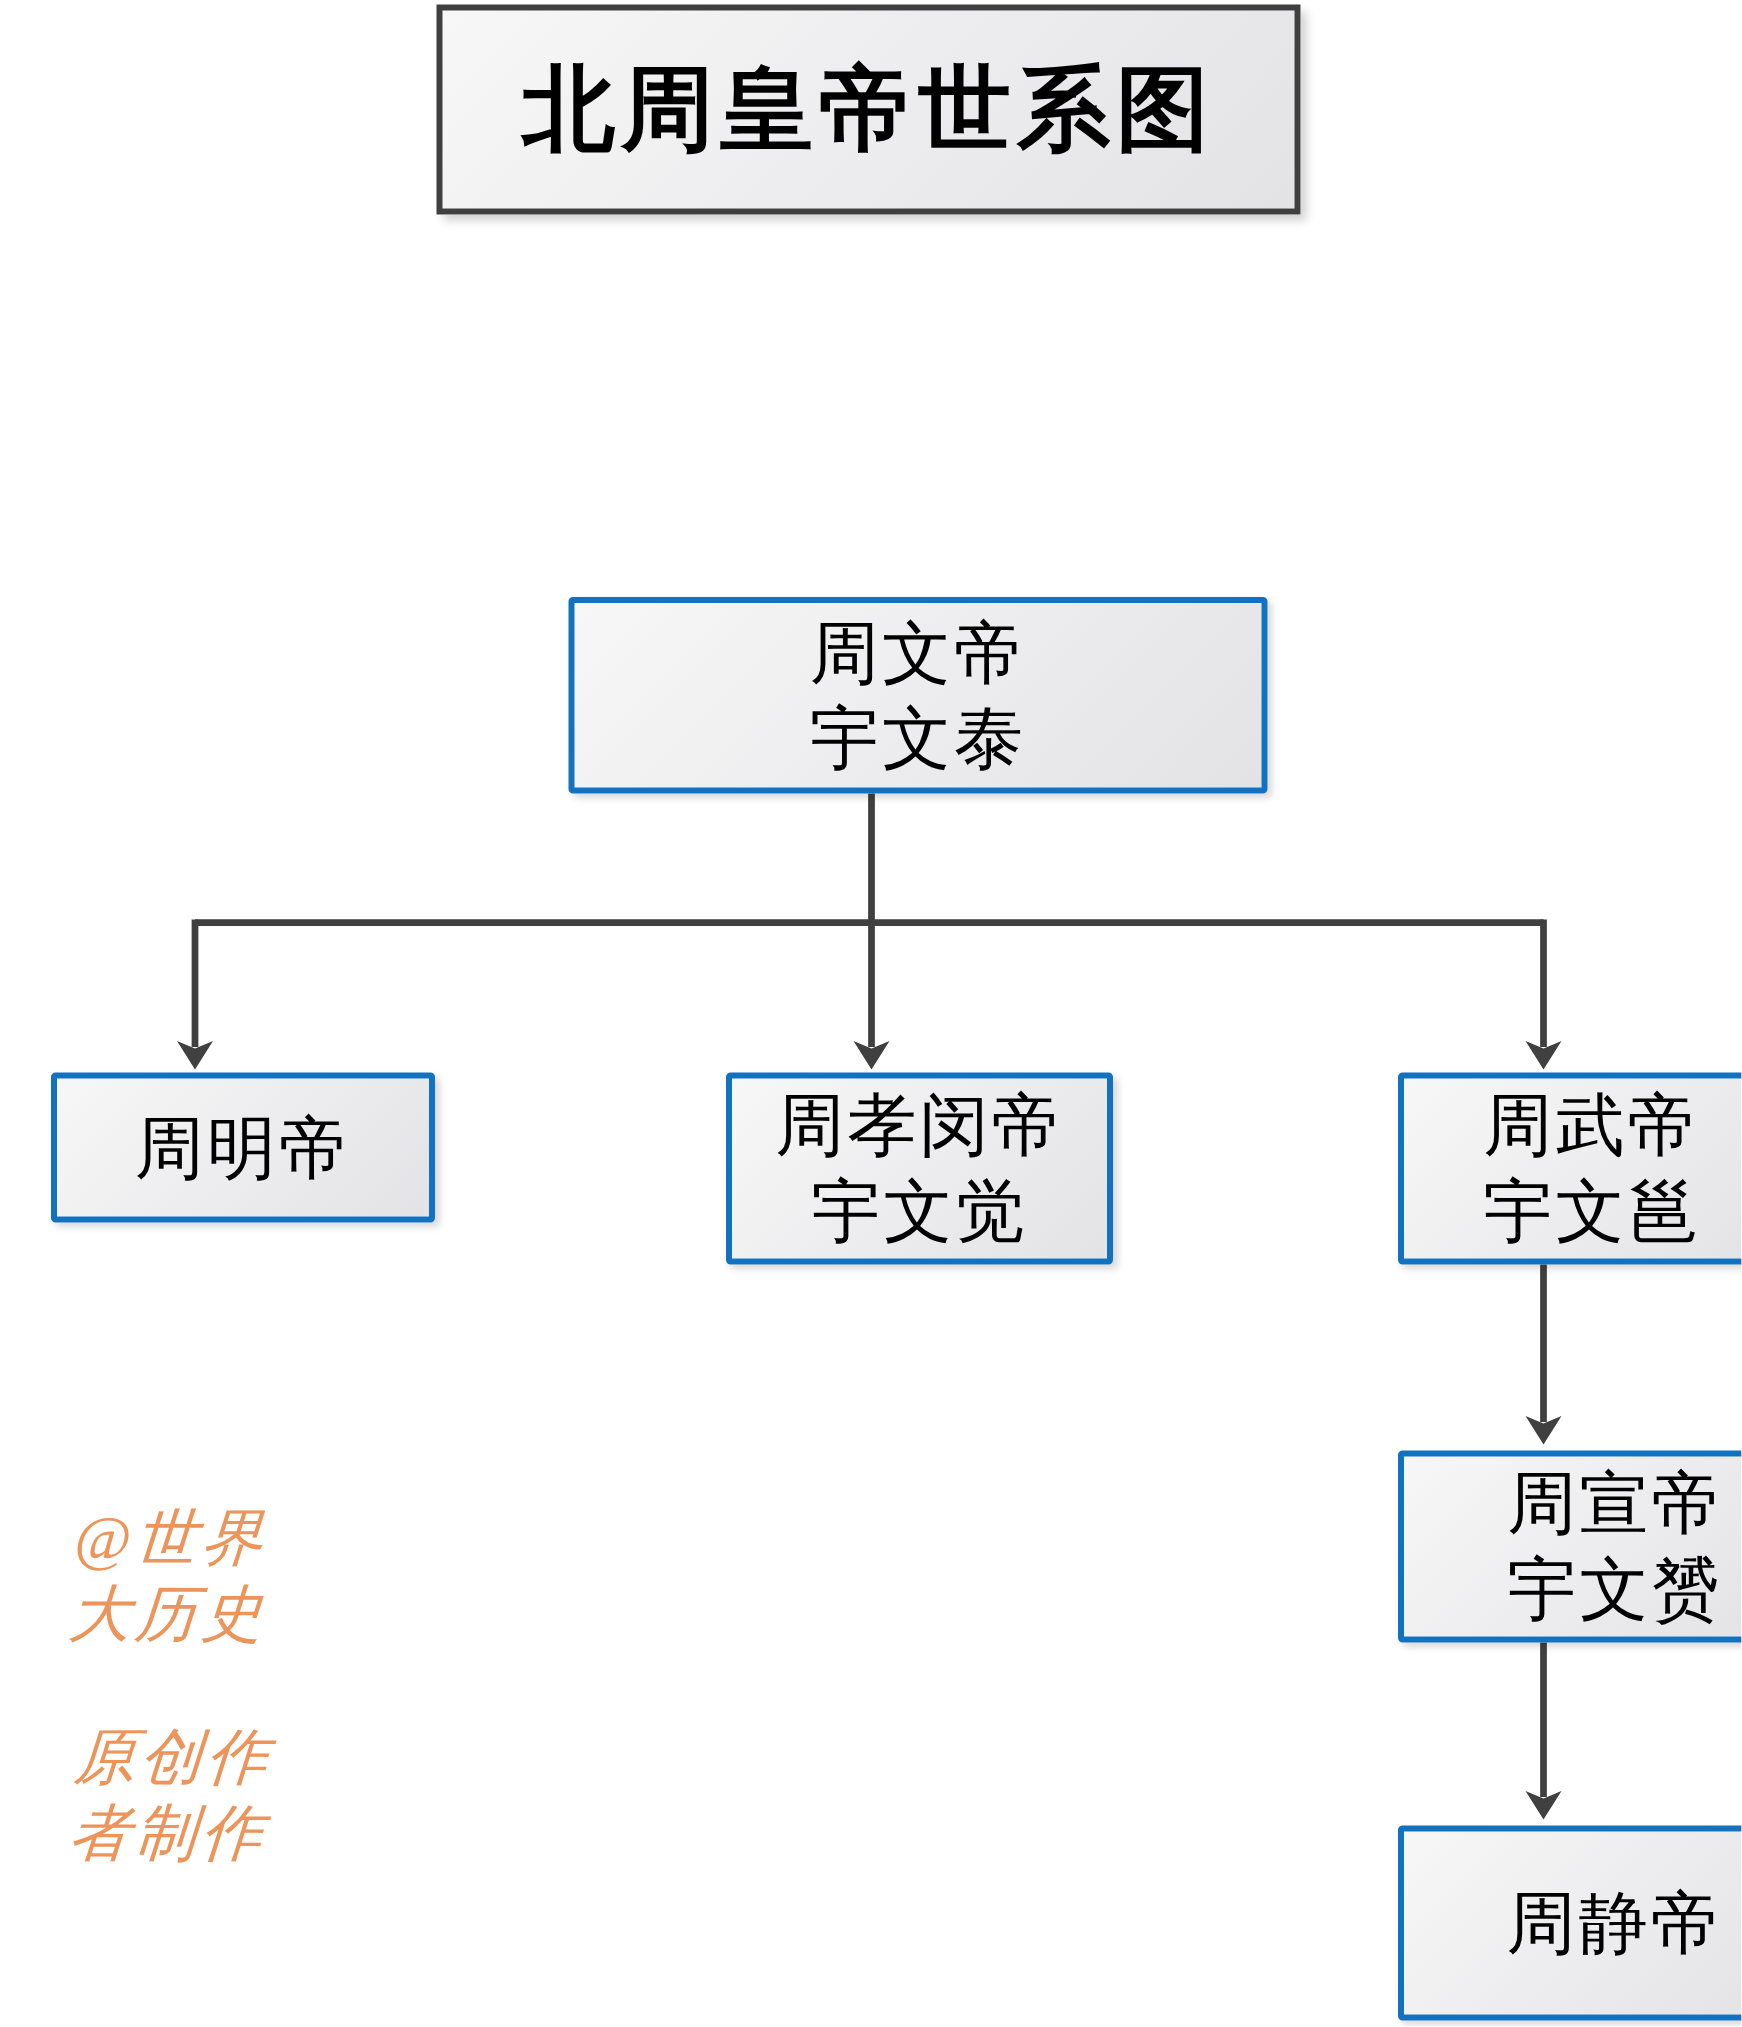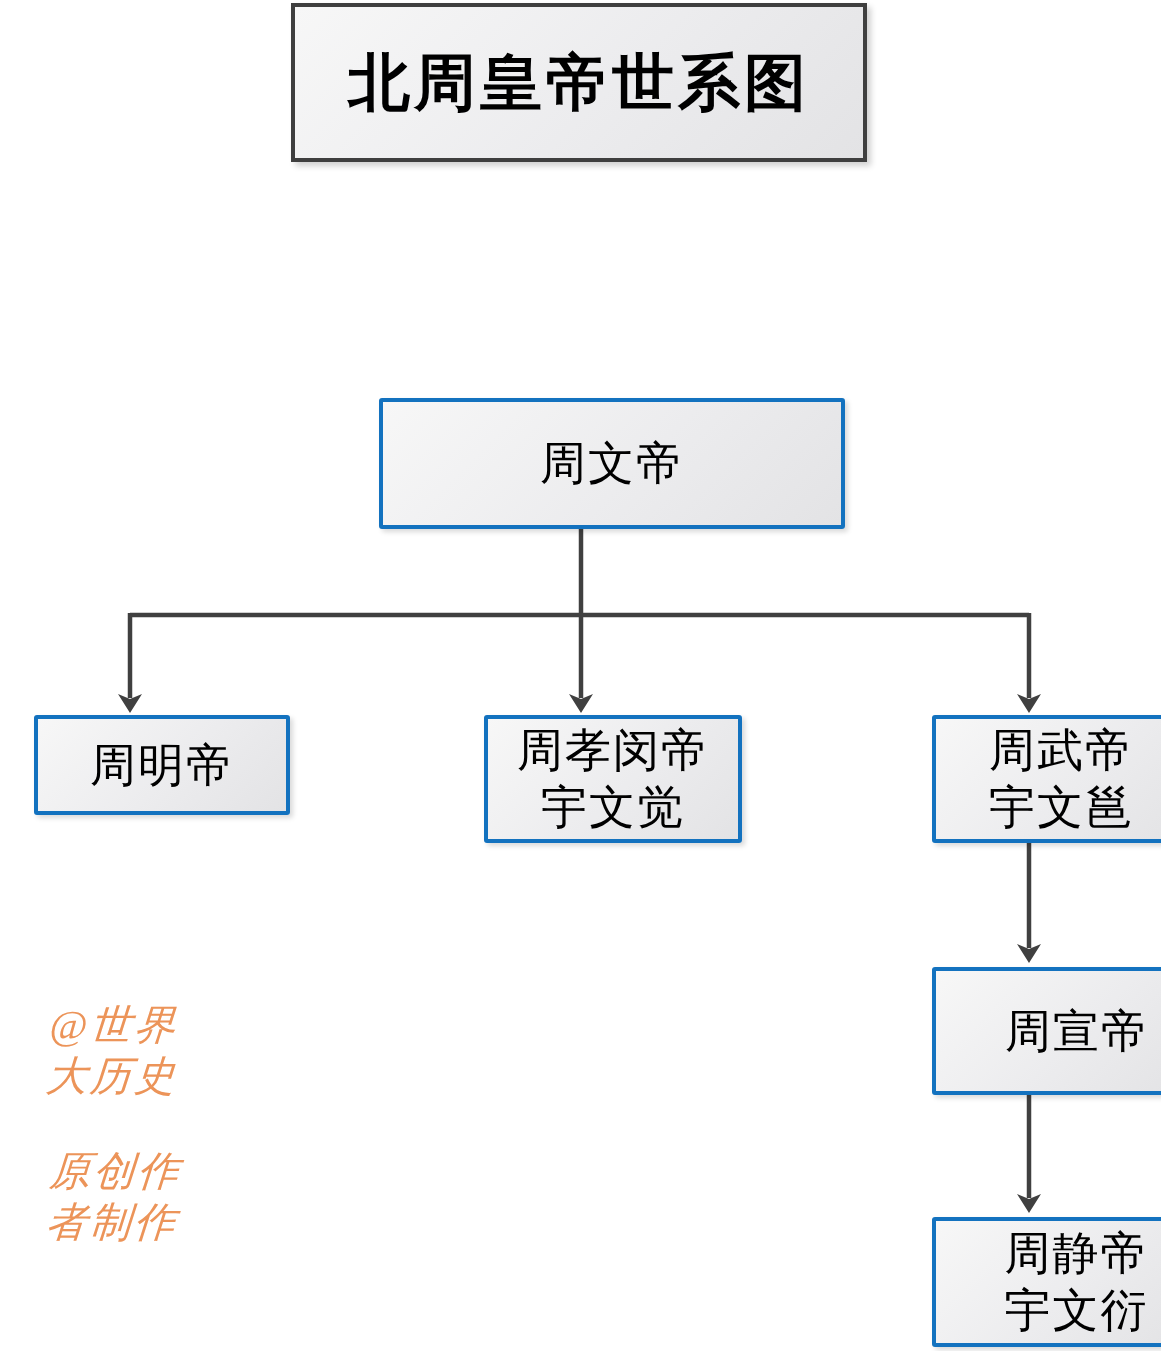--- a/index.html
+++ b/index.html
@@ -19,21 +19,21 @@
   .box{
     position:absolute;
     box-sizing:border-box;
     background:linear-gradient(135deg,#f7f7f7 0%,#ececee 55%,#e3e3e5 100%);
     display:flex;flex-direction:column;
     align-items:center;justify-content:center;
     text-align:center;
     color:#000;
   }
   .title-box{
-    left:291px;top:3px;width:576px;height:159px;
+    left:291px;top:3px;width:576px;height:140px;
     border:4px solid var(--title-border);
     box-shadow:4px 4px 6px rgba(0,0,0,0.18);
     font-size:62px;font-weight:700;letter-spacing:4px;
   }
   .node{
     border:4px solid var(--node-border);
     border-radius:3px;
     box-shadow:3px 3px 5px rgba(0,0,0,0.15);
     font-size:46px;font-weight:400;letter-spacing:2px;
     line-height:57px;
@@ -83,43 +83,44 @@
 
     <path class="conn" d="M1029,843 V948"></path>
     <path class="arrowhead" d="M1029,963 L1017,944 L1029,949 L1041,944 Z"></path>
 
     <path class="conn" d="M1029,1095 V1198"></path>
     <path class="arrowhead" d="M1029,1213 L1017,1194 L1029,1199 L1041,1194 Z"></path>
   </svg>
 
   <div class="box node node-wen">
     <span>周文帝</span>
+    <span>宇文泰</span>
   </div>
 
   <div class="box node node-ming">
     <span>周明帝</span>
   </div>
 
   <div class="box node node-xiaomin">
     <span>周孝闵帝</span>
     <span>宇文觉</span>
   </div>
 
   <div class="box node node-wu">
     <span>周武帝</span>
     <span>宇文邕</span>
   </div>
 
   <div class="box node node-xuan">
     <span>周宣帝</span>
+    <span>宇文赟</span>
   </div>
 
   <div class="box node node-jing">
     <span>周静帝</span>
-    <span>宇文衍</span>
   </div>
 
   <div class="watermark wm-1">
     <span>@世界</span><br>
     <span>大历史</span>
   </div>
 
   <div class="watermark wm-2">
     <span>原创作</span><br>
     <span>者制作</span>

